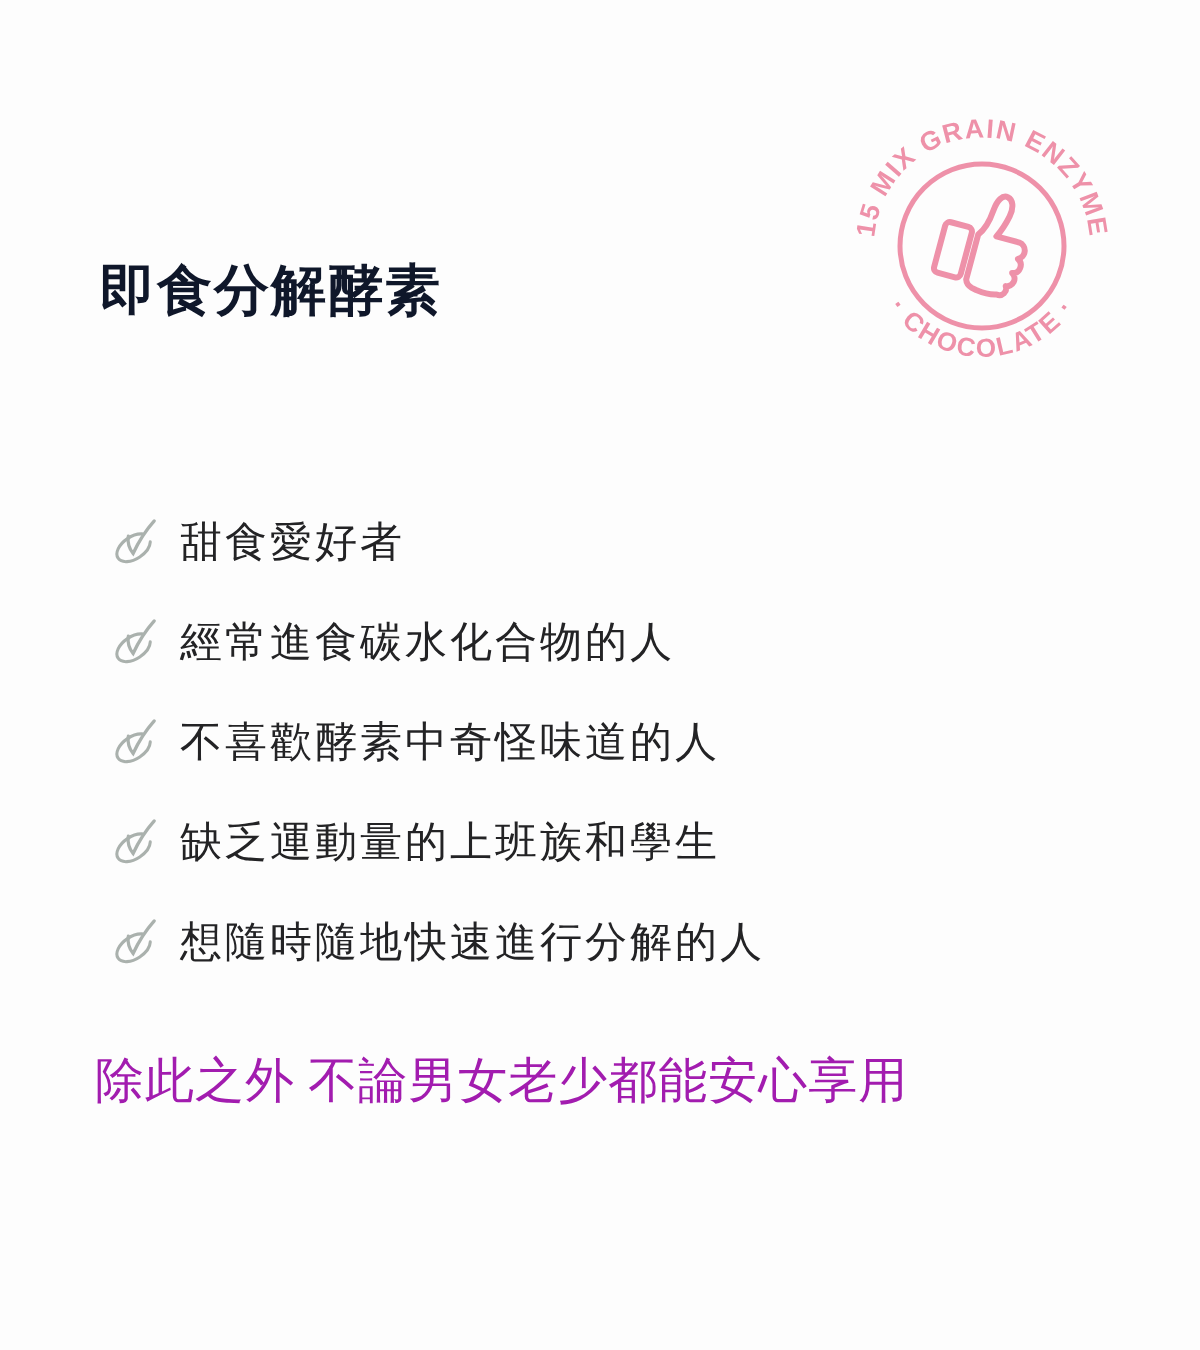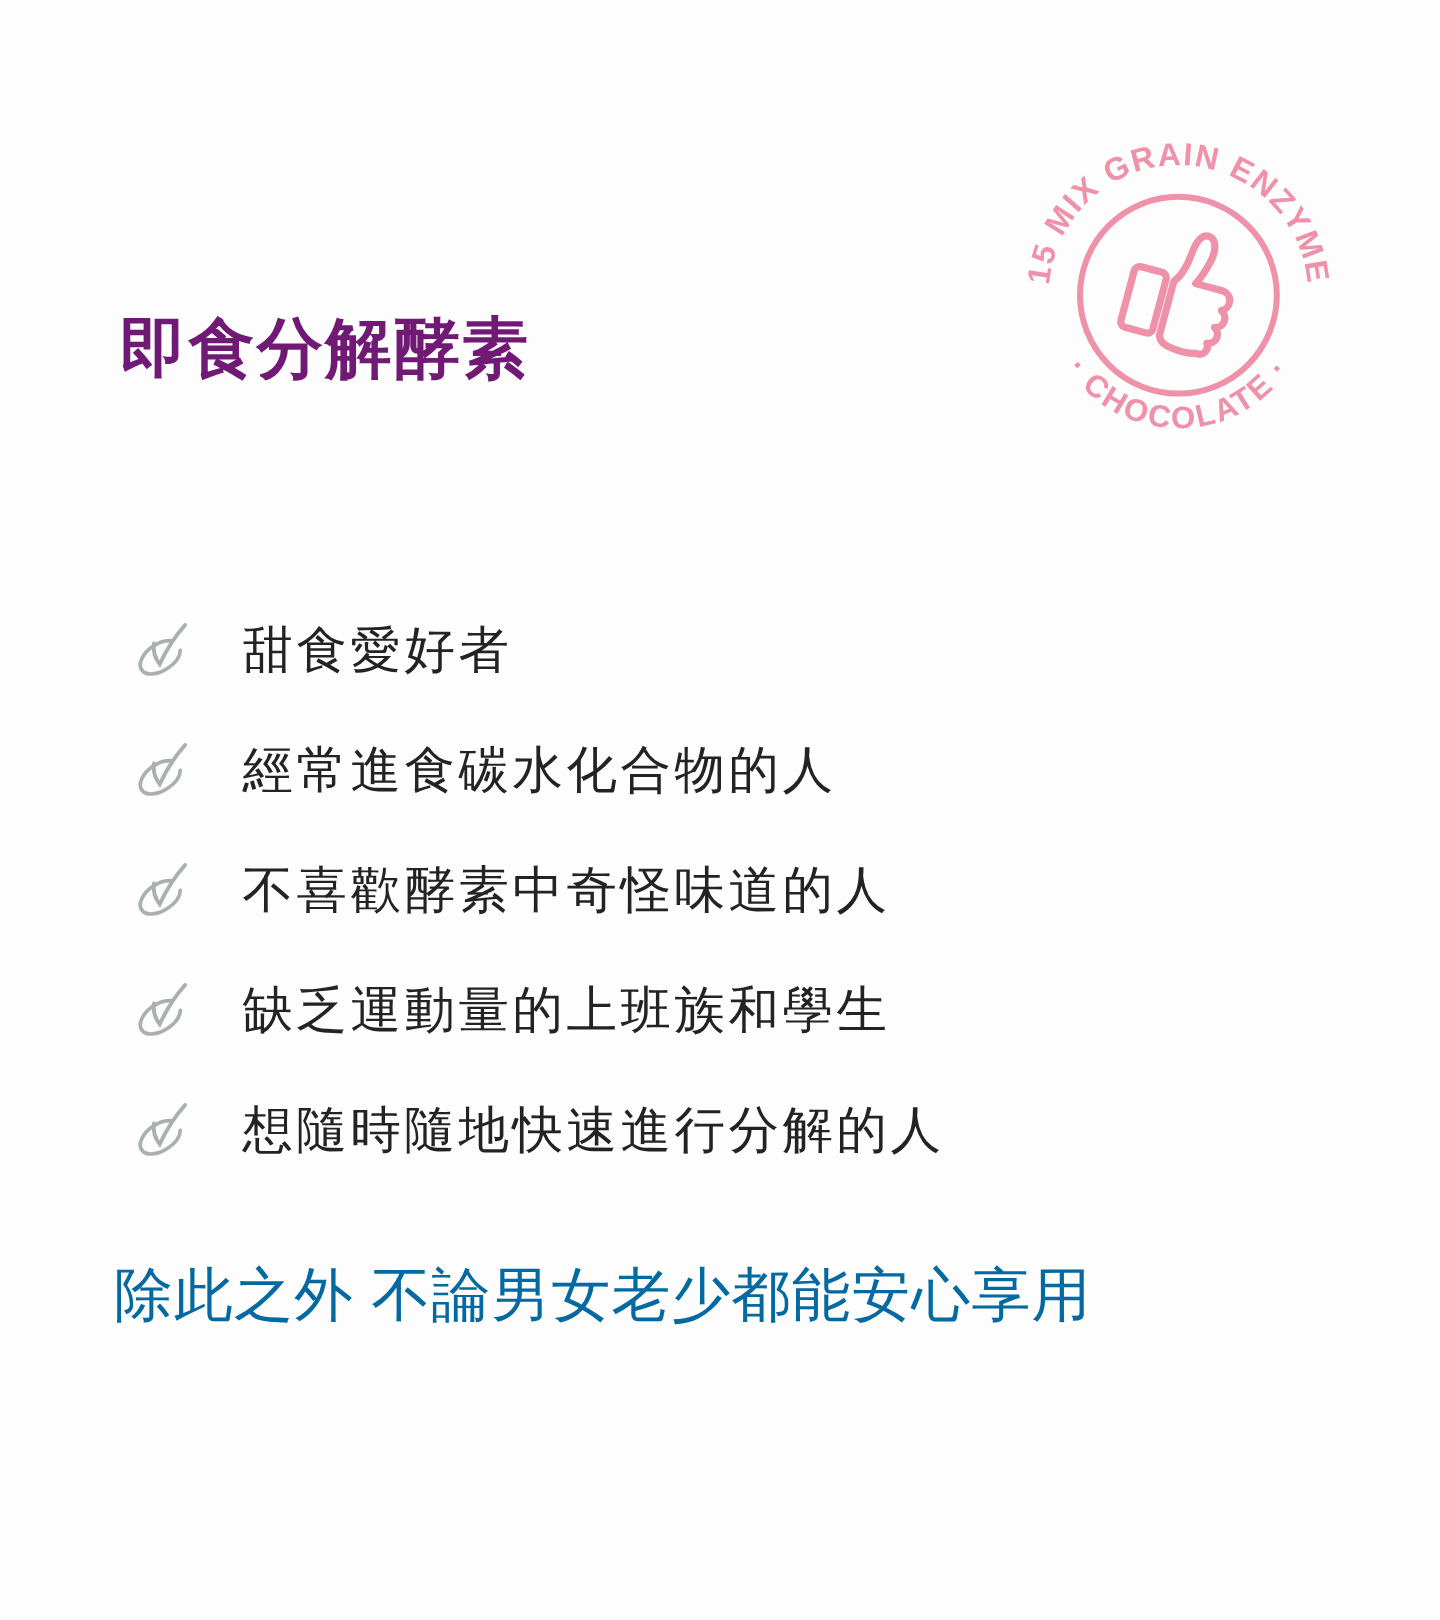--- a/index.html
+++ b/index.html
@@ -14,21 +14,21 @@
     position: absolute; left: 0; top: 0;
     width: 1200px; height: 1350px;
     background: #fdfdfd;
   }
 
   
   .title {
     position: absolute; left: 100px; top: 245px;
     margin: 0;
     font-size: 55px; font-weight: 700;
-    color: #701a75; letter-spacing: 2px;
+    color: #0f172a; letter-spacing: 2px;
   }
   .title .t-line { display: block; line-height: 90px; white-space: nowrap; }
 
   
   .stamp {
     position: absolute; left: 837px; top: 101px;
     width: 290px; height: 290px;
   }
   .stamp svg { width: 100%; height: 100%; display: block; }
   .arc-text {
@@ -38,33 +38,33 @@
   .arc-text-bottom { font-size: 26px; letter-spacing: 2px; }
 
   
   .list {
     position: absolute; left: 112px; top: 492px;
     margin: 0; padding: 0; list-style: none;
   }
   .row { display: flex; align-items: center; height: 100px; }
   .check { width: 48px; height: 52px; flex: none; }
   .label {
-    margin-left: 42px;
+    margin-left: 20px;
     font-size: 42px; font-weight: 400;
     color: #232325; letter-spacing: 3px;
     white-space: nowrap; line-height: 1;
   }
 
   
   .footer {
     position: absolute; left: 95px; top: 1054px;
     margin: 0;
     font-size: 49px; font-weight: 500;
-    color: #0369a1; letter-spacing: 1px;
-    white-space: nowrap; line-height: 1.1;
+    color: #a21caf; letter-spacing: 1px;
+    white-space: nowrap; line-height: 1.1; font-family: Liberation Serif, serif;
   }
 </style>
 </head>
 <body>
 
 <svg width="0" height="0" style="position:absolute" aria-hidden="true">
   <defs>
     <symbol id="checkSym" viewBox="0 0 50 52">
       <g fill="none" stroke="#aab1ad" stroke-linecap="round">
         <g transform="rotate(-34 22.5 32)">

